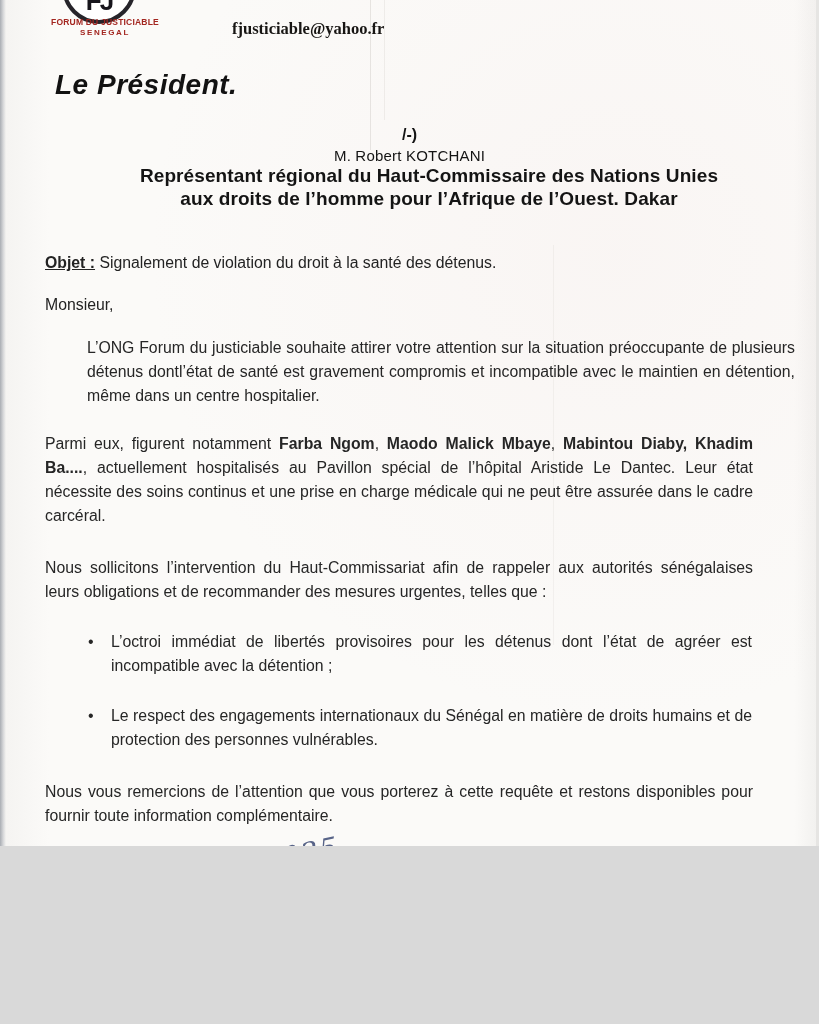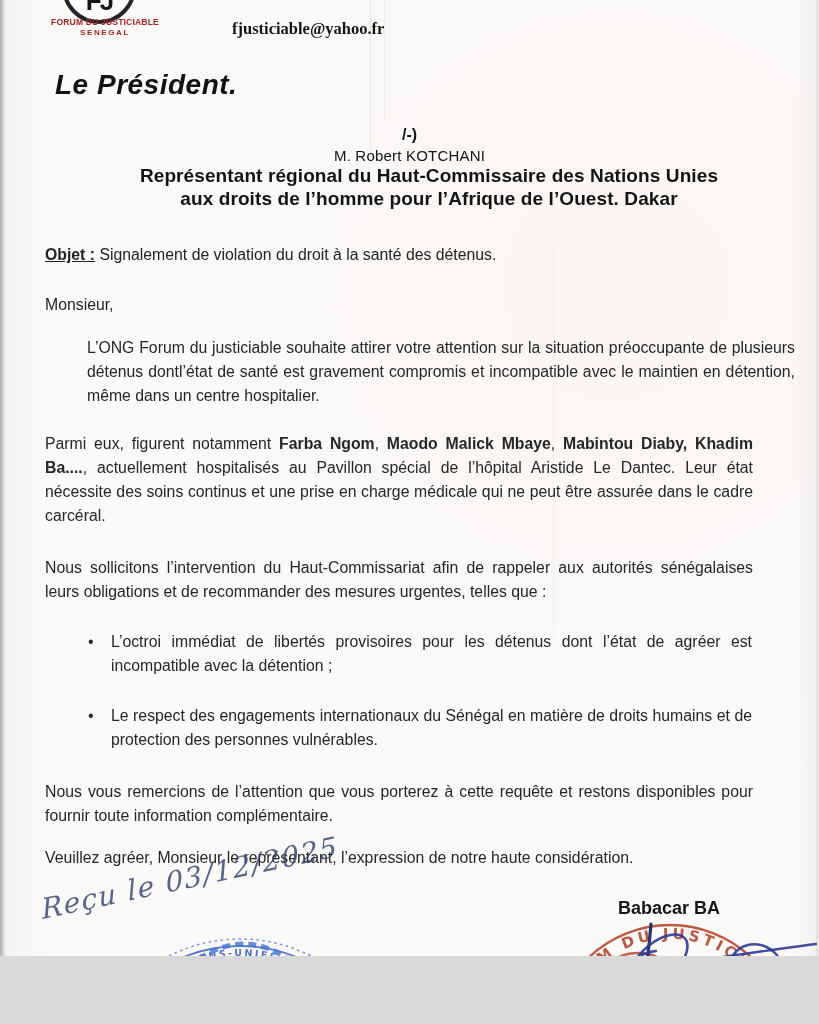--- a/index.html
+++ b/index.html
@@ -1,17 +1,17 @@
 <!DOCTYPE html>
 <html><head>
 <meta charset="utf-8">
 <style>
   html,body{margin:0;padding:0;background:#d9d9d9;}
   .page{
-    position:relative;width:819px;height:956px;overflow:hidden;
+    position:relative;width:819px;height:846px;overflow:hidden;
     background:
       radial-gradient(circle at 75% 30%, rgba(235,205,205,0.10), rgba(0,0,0,0) 55%),
       linear-gradient(to right, #f4f3f1 0%, #fbfaf8 6%, #fbfaf8 97%, #f1f0ee 100%),
       #fbfaf8;
     font-family:"Liberation Sans", sans-serif;color:#232323;
   }
   .edge-left{position:absolute;left:0;top:0;width:6px;height:100%;
     background:linear-gradient(to right,#a9adb3,#d7d8da 55%,rgba(255,255,255,0));}
   .edge-right{position:absolute;right:0;top:0;width:3px;height:100%;background:#e6e5e3;}
   .crease{position:absolute;width:1px;background:#b9b2ac;}
@@ -32,21 +32,21 @@
   .sender-title{position:absolute;left:55px;top:69px;font-style:italic;font-weight:800;
     font-size:28px;letter-spacing:.5px;color:#121212;}
 
   
   .recipient{position:absolute;left:0;top:126px;width:819px;text-align:center;color:#141414;}
   .ref-mark{font-size:16px;font-weight:800;}
   .recipient-name{font-size:15px;font-weight:400;margin-top:3px;letter-spacing:.2px;}
   .recipient-line{font-size:19px;font-weight:800;line-height:1.22;letter-spacing:.1px;padding-left:39px;}
 
   
-  .subject{position:absolute;left:45px;top:246px;font-size:15.8px;text-align:center;}
+  .subject{position:absolute;left:45px;top:254px;font-size:15.8px;text-align:center;}
   .subject-label{font-weight:800;text-decoration:underline;}
   .salutation{position:absolute;left:45px;top:296px;font-size:15.8px;}
   .para{position:absolute;left:45px;width:708px;font-size:15.8px;line-height:24px;
     text-align:justify;color:#262626;}
   .p1{top:336px;margin-left:42px;} .p2{top:432px;} .p3{top:556px;} .p4{top:780px;}
   .p5{top:846px;text-align:left;}
   .bold{font-weight:800;}
   .bullets{position:absolute;left:86px;top:630px;width:666px;margin:0;padding:0;list-style:none;}
   .bullets li{position:relative;padding-left:25px;font-size:15.8px;line-height:24px;
     text-align:justify;color:#262626;margin-bottom:26px;}

